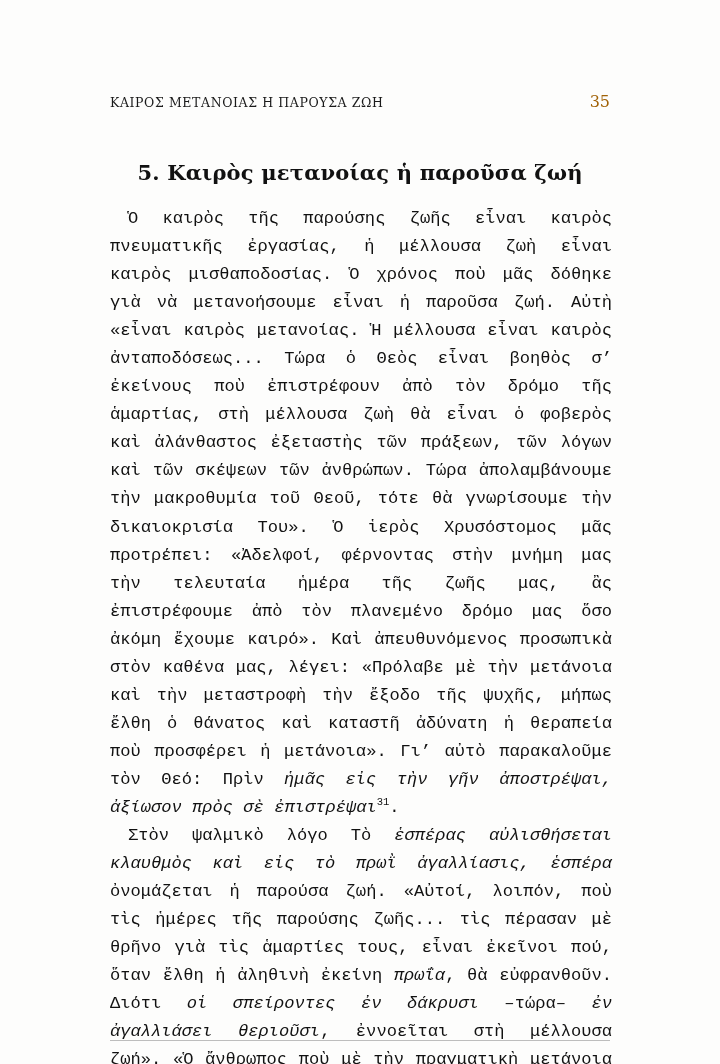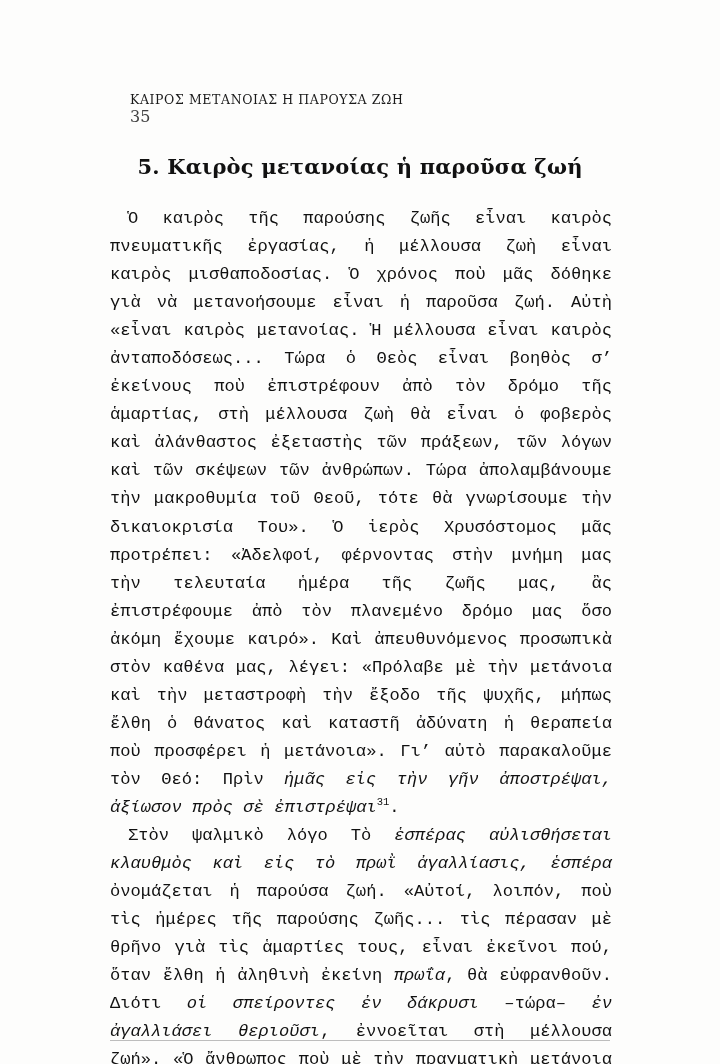--- a/index.html
+++ b/index.html
@@ -24,37 +24,36 @@
   }
   .running-head {
     position: absolute;
     left: 110px;
     top: 92px;
     width: 500px;
     display: flex;
     align-items: baseline;
     justify-content: space-between;
     font-family: "DejaVu Serif", "Liberation Serif", serif;
-    flex-direction: column;
   }
   .running-head .title {
     font-size: 12.5px;
     letter-spacing: 0.6px;
     color: #1a1a1a;
     white-space: nowrap;
   }
   .running-head .folio {
     font-size: 16px;
-    color: #404040;
+    color: #a16207;
     margin-left: 20px;
   }
   .section-title {
     position: absolute;
     left: 110px;
-    top: 140px;
+    top: 146px;
     width: 500px;
     text-align: center;
     font-size: 21px;
     color: #111;
     letter-spacing: 0.2px;
   }
   .body-block {
     position: absolute;
     left: 110px;
     top: 205px;

